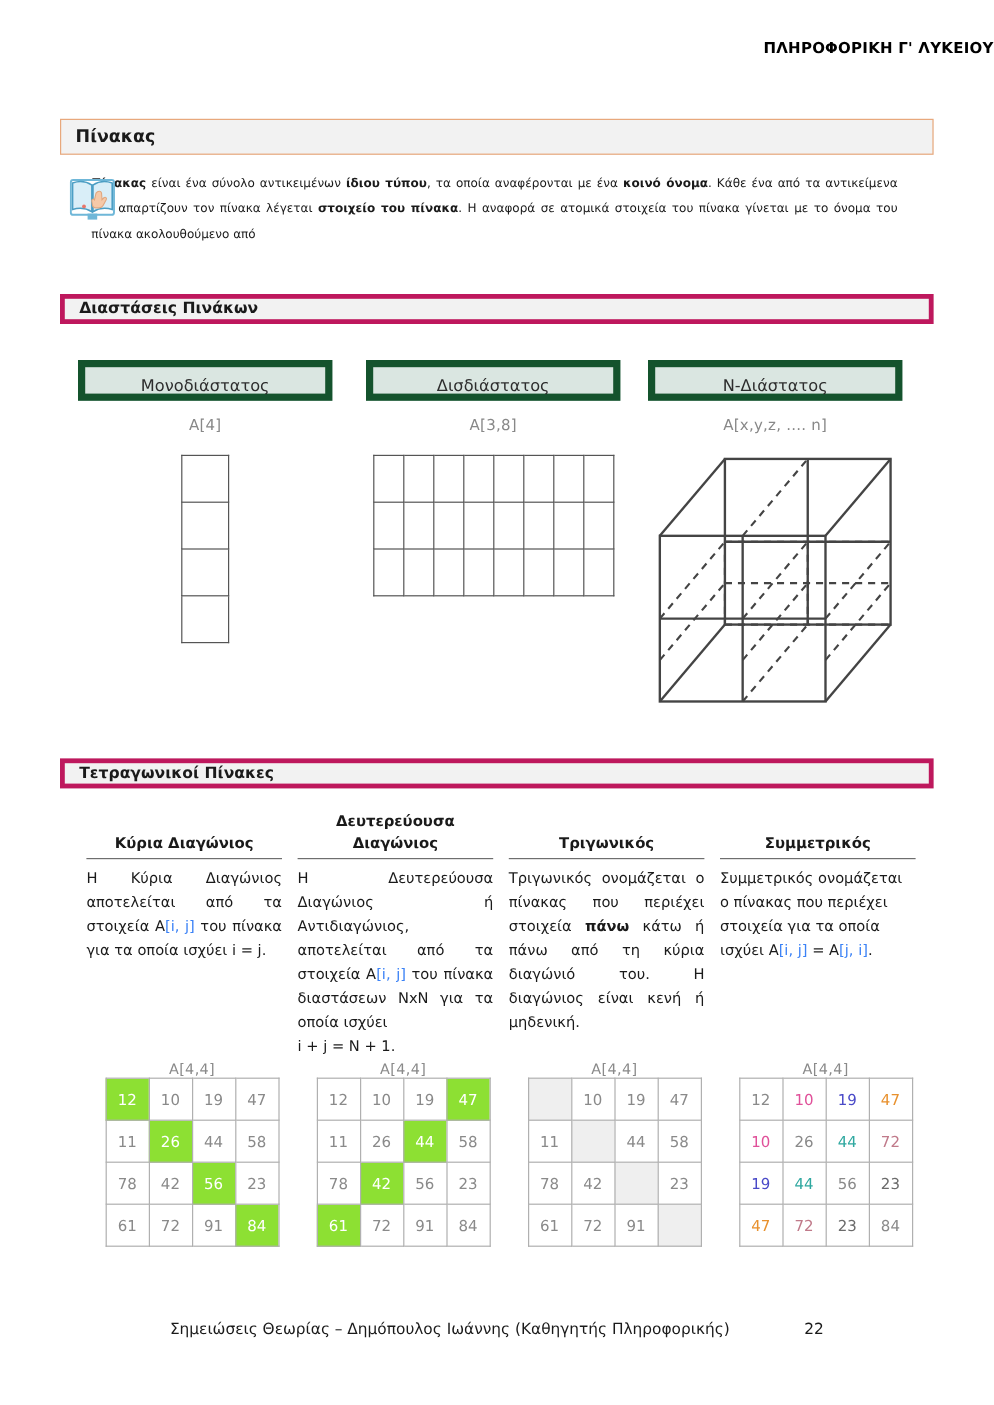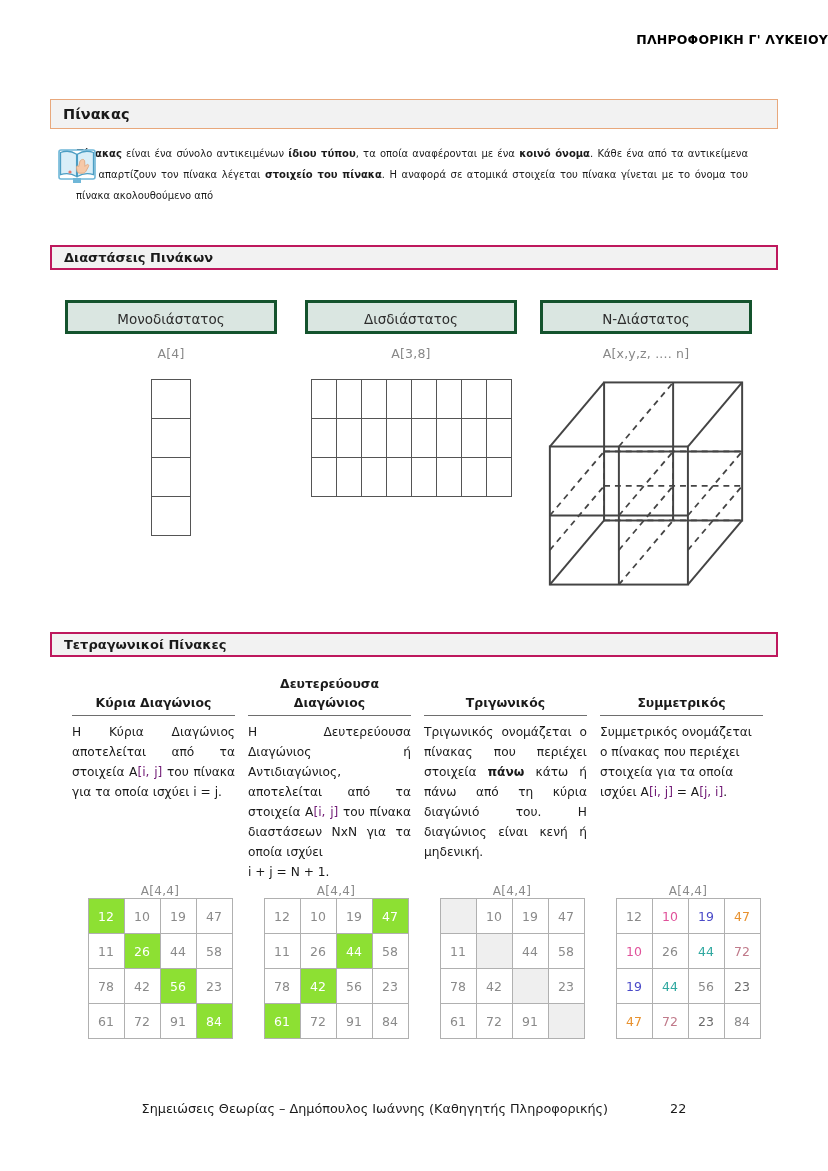--- a/index.html
+++ b/index.html
@@ -48,21 +48,21 @@
     font-weight: bold;
     color: #1a1a1a;
   }
   .section-bar.accent {
     border: 1px solid #e8a87c;
     height: 30px;
     top: 99px;
     font-size: 14.5px;
   }
   .section-bar.plain {
-    border: 2px solid #be185d;
+    border: 4px solid #be185d;
     height: 25px;
   }
   #bar-dimensions { top: 245px; }
   #bar-square { top: 632px; }
 
   
   .intro {
     position: absolute;
     top: 143px;
     left: 50px;
@@ -109,21 +109,21 @@
   }
   #dim-col-0 { left: 15px; }
   #dim-col-1 { left: 255px; }
   #dim-col-2 { left: 490px; }
 
   .dim-card {
     box-sizing: border-box;
     height: 34px;
     line-height: 32px;
     background: #dae6e1;
-    border: 3px solid #14532d;
+    border: 6px solid #14532d;
     font-size: 13.5px;
     color: #2d2d2d;
     text-align: center;
   }
   .dim-label {
     margin-top: 12px;
     font-size: 12.5px;
     color: #888888;
     letter-spacing: 0.2px;
   }
@@ -179,21 +179,21 @@
     border-bottom: 1px solid #6e6e6e;
   }
   .col-body {
     margin-top: 6px;
     font-size: 12.2px;
     line-height: 20px;
     text-align: justify;
     color: #1a1a1a;
   }
   .col-body.nojust { text-align: left; }
-  .idx { color: #701a75; }
+  .idx { color: #3b82f6; }
 
   
   .mats {
     position: absolute;
     top: 884px;
     left: 72px;
     width: 706px;
     display: flex;
   }
   .mat-col {

